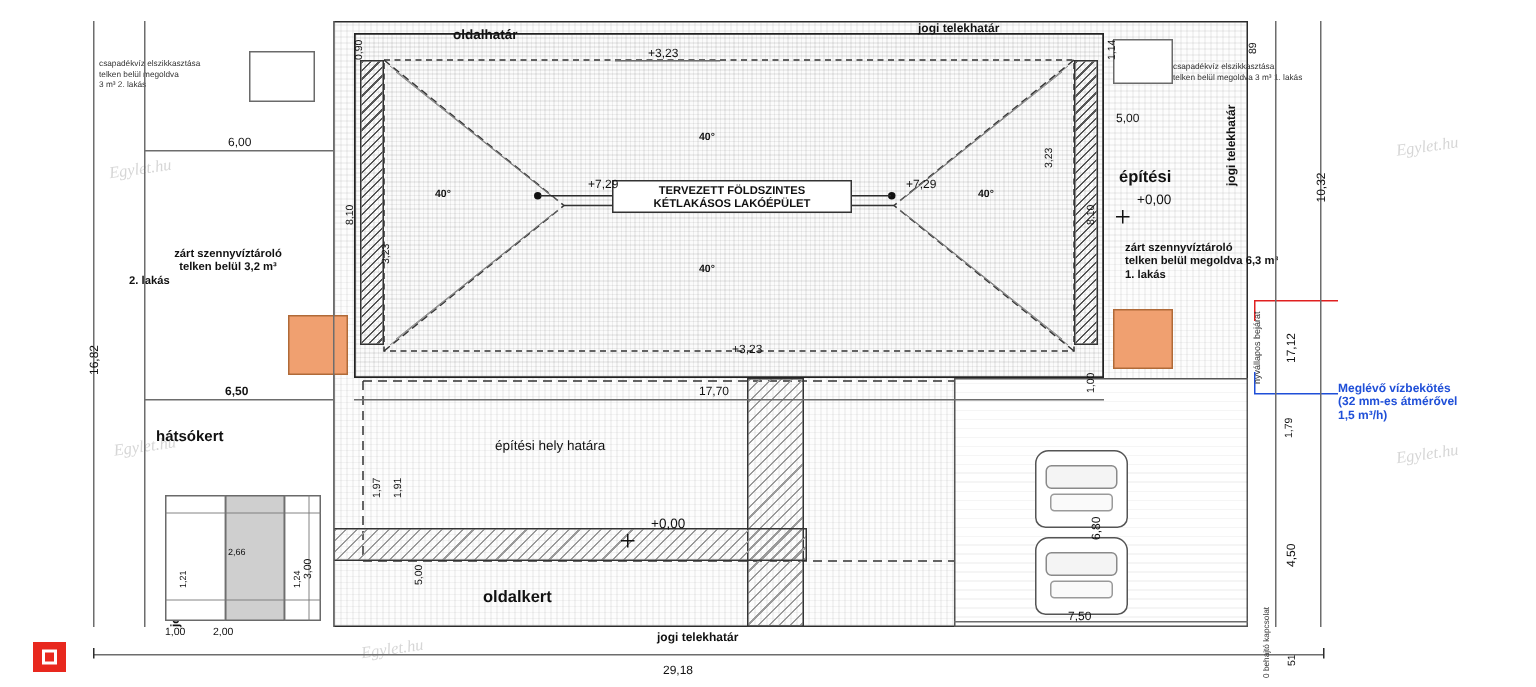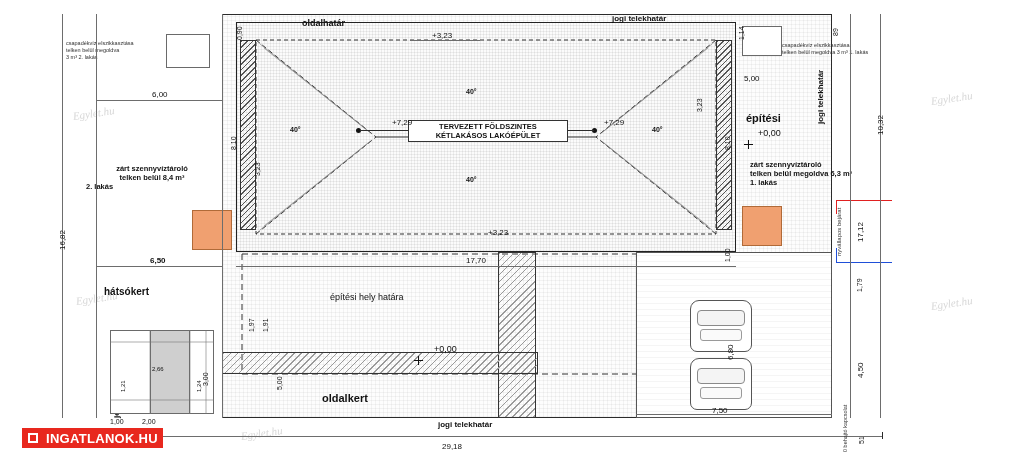--- a/index.html
+++ b/index.html
@@ -191,21 +191,21 @@
   <div class="abs" style="left:636px; top:252px; width:196px; height:166px; border:1px solid #555; background:#fff;"></div>
   <div class="abs" style="left:636px; top:252px; width:196px; height:166px; background:repeating-linear-gradient(0deg, rgba(0,0,0,0.04) 0 1px, rgba(0,0,0,0) 1px 6px);"></div>
   <div class="car" style="left:690px; top:300px; width:62px; height:52px;"></div>
   <div class="car" style="left:690px; top:358px; width:62px; height:52px;"></div>
 
   <div class="orange" style="left:192px; top:210px; width:40px; height:40px;"></div>
   <div class="orange" style="left:742px; top:206px; width:40px; height:40px;"></div>
 
   <div class="abs" style="left:86px; top:164px; width:132px;">
     <div class="txt b" style="position:static; font-size:7.5px; text-align:center;">zárt szennyvíztároló</div>
-    <div class="txt b" style="position:static; font-size:7.5px; text-align:center;">telken belül  8,4 m³</div>
+    <div class="txt b" style="position:static; font-size:7.5px; text-align:center;">telken belül  3,2 m³</div>
     <div class="txt b" style="position:static; font-size:7.5px; text-align:left;">2. lakás</div>
   </div>
   <div class="abs" style="left:750px; top:160px; width:140px;">
     <div class="txt b" style="position:static; font-size:7.5px;">zárt szennyvíztároló</div>
     <div class="txt b" style="position:static; font-size:7.5px;">telken belül megoldva 6,3 m³</div>
     <div class="txt b" style="position:static; font-size:7.5px;">1. lakás</div>
   </div>
 
   <div class="grey-box" style="left:166px; top:34px; width:44px; height:34px;"></div>
   <div class="abs" style="left:66px; top:40px; width:100px;">
@@ -217,20 +217,25 @@
   <div class="abs" style="left:782px; top:42px; width:120px;">
     <div class="tiny5">csapadékvíz elszikkasztása</div>
     <div class="tiny5">telken belül megoldva 3 m³ 1. lakás</div>
   </div>
 
   <div class="ln red" style="left:836px; top:200px; width:56px; height:1px;"></div>
   <div class="ln red" style="left:836px; top:200px; width:1px; height:14px;"></div>
 
   <div class="ln blue" style="left:836px; top:262px; width:56px; height:1px;"></div>
   <div class="ln blue" style="left:836px; top:248px; width:1px; height:14px;"></div>
+  <div class="abs" style="left:892px; top:254px; width:128px;">
+    <div class="txt blue-t b" style="position:static; font-size:8px;">Meglévő vízbekötés</div>
+    <div class="txt blue-t b" style="position:static; font-size:8px;">(32 mm-es átmérővel</div>
+    <div class="txt blue-t b" style="position:static; font-size:8px;">1,5 m³/h)</div>
+  </div>
   <div class="txt vert tiny" style="left:836px; top:256px; font-size:6px;">nyvállapos bejárat</div>
 
   <div class="grey-box" style="left:110px; top:330px; width:104px; height:84px;"></div>
   <div class="grey-fill" style="left:150px; top:330px; width:40px; height:84px;"></div>
   <svg class="abs" style="left:110px; top:330px;" width="104" height="84">
     <g stroke="#777" stroke-width="0.6">
       <line x1="0" y1="12" x2="104" y2="12"></line>
       <line x1="0" y1="70" x2="104" y2="70"></line>
       <line x1="40" y1="0" x2="40" y2="84"></line>
       <line x1="80" y1="0" x2="80" y2="84"></line>
@@ -292,16 +297,15 @@
   <div class="txt" style="left:142px; top:418px; font-size:7px;">2,00</div>
 
   <div class="ln-thin" style="left:410px; top:40px; width:70px; height:1px;"></div>
 
   <div class="txt vert tiny5" style="left:842px; top:452px;">0 behajtó kapcsolat</div>
 
   <div id="logo">
     <div class="mark">
         <span></span>
       </div>
-    <div class="word">INGATLANOK.HU</div>
   </div>
 
 </div>
 
 </body></html>

